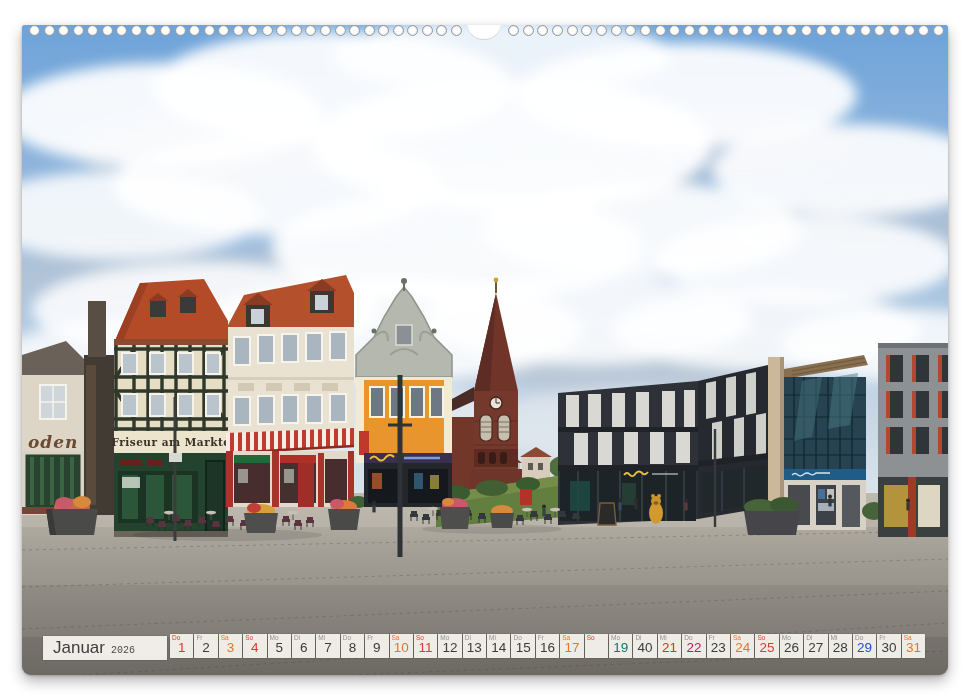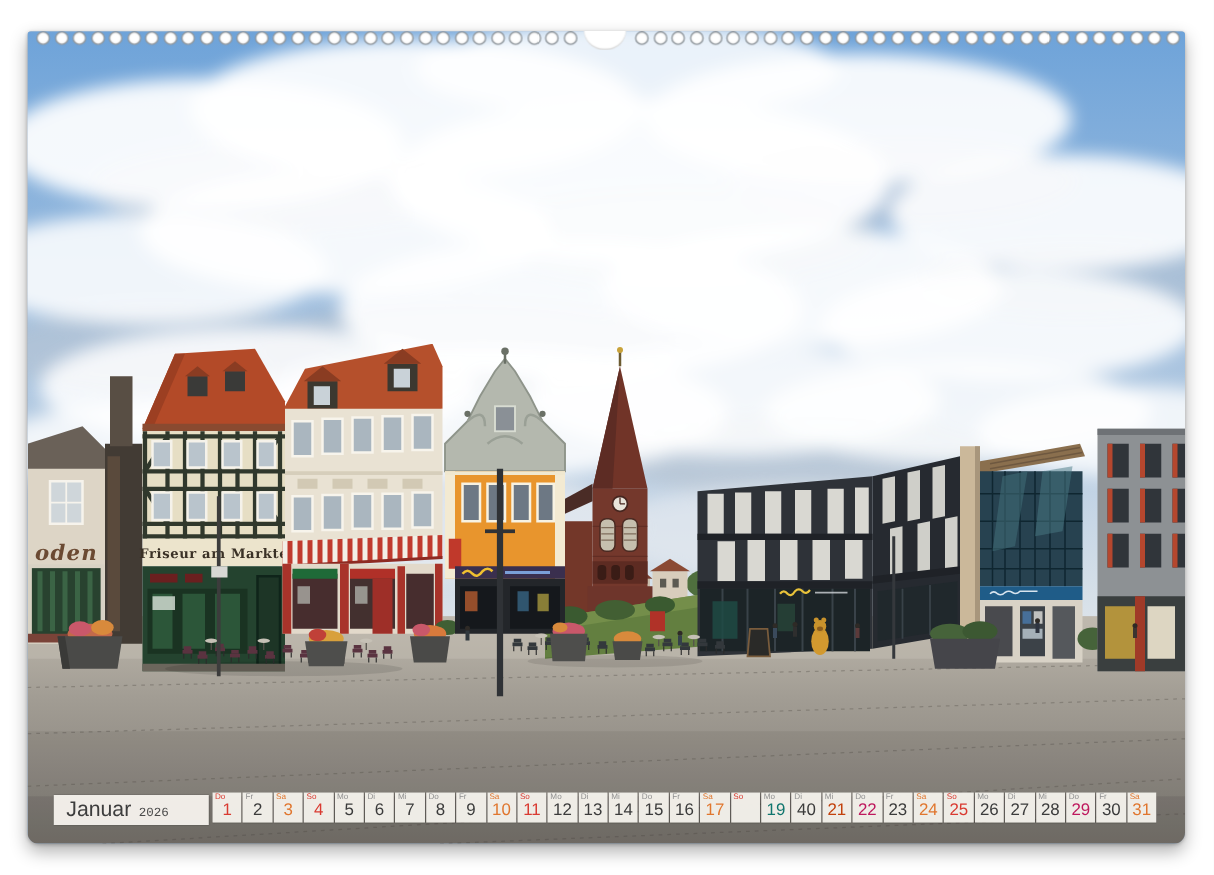--- a/index.html
+++ b/index.html
@@ -693,21 +693,21 @@
           <div class="cell">
             <span class="wd" style="color: rgb(143, 143, 143);">Di</span>
             <span class="num" style="color: rgb(59, 59, 59);">27</span>
           </div>
           <div class="cell">
             <span class="wd" style="color: rgb(143, 143, 143);">Mi</span>
             <span class="num" style="color: rgb(59, 59, 59);">28</span>
           </div>
           <div class="cell">
             <span class="wd" style="color: rgb(143, 143, 143);">Do</span>
-            <span class="num" style="color: #be185d;">29</span>
+            <span class="num" style="color: #1d4ed8;">29</span>
           </div>
           <div class="cell">
             <span class="wd" style="color: rgb(143, 143, 143);">Fr</span>
             <span class="num" style="color: rgb(59, 59, 59);">30</span>
           </div>
           <div class="cell">
             <span class="wd" style="color: rgb(224, 118, 46);">Sa</span>
             <span class="num" style="color: rgb(224, 118, 46);">31</span>
           </div>
         </div>

